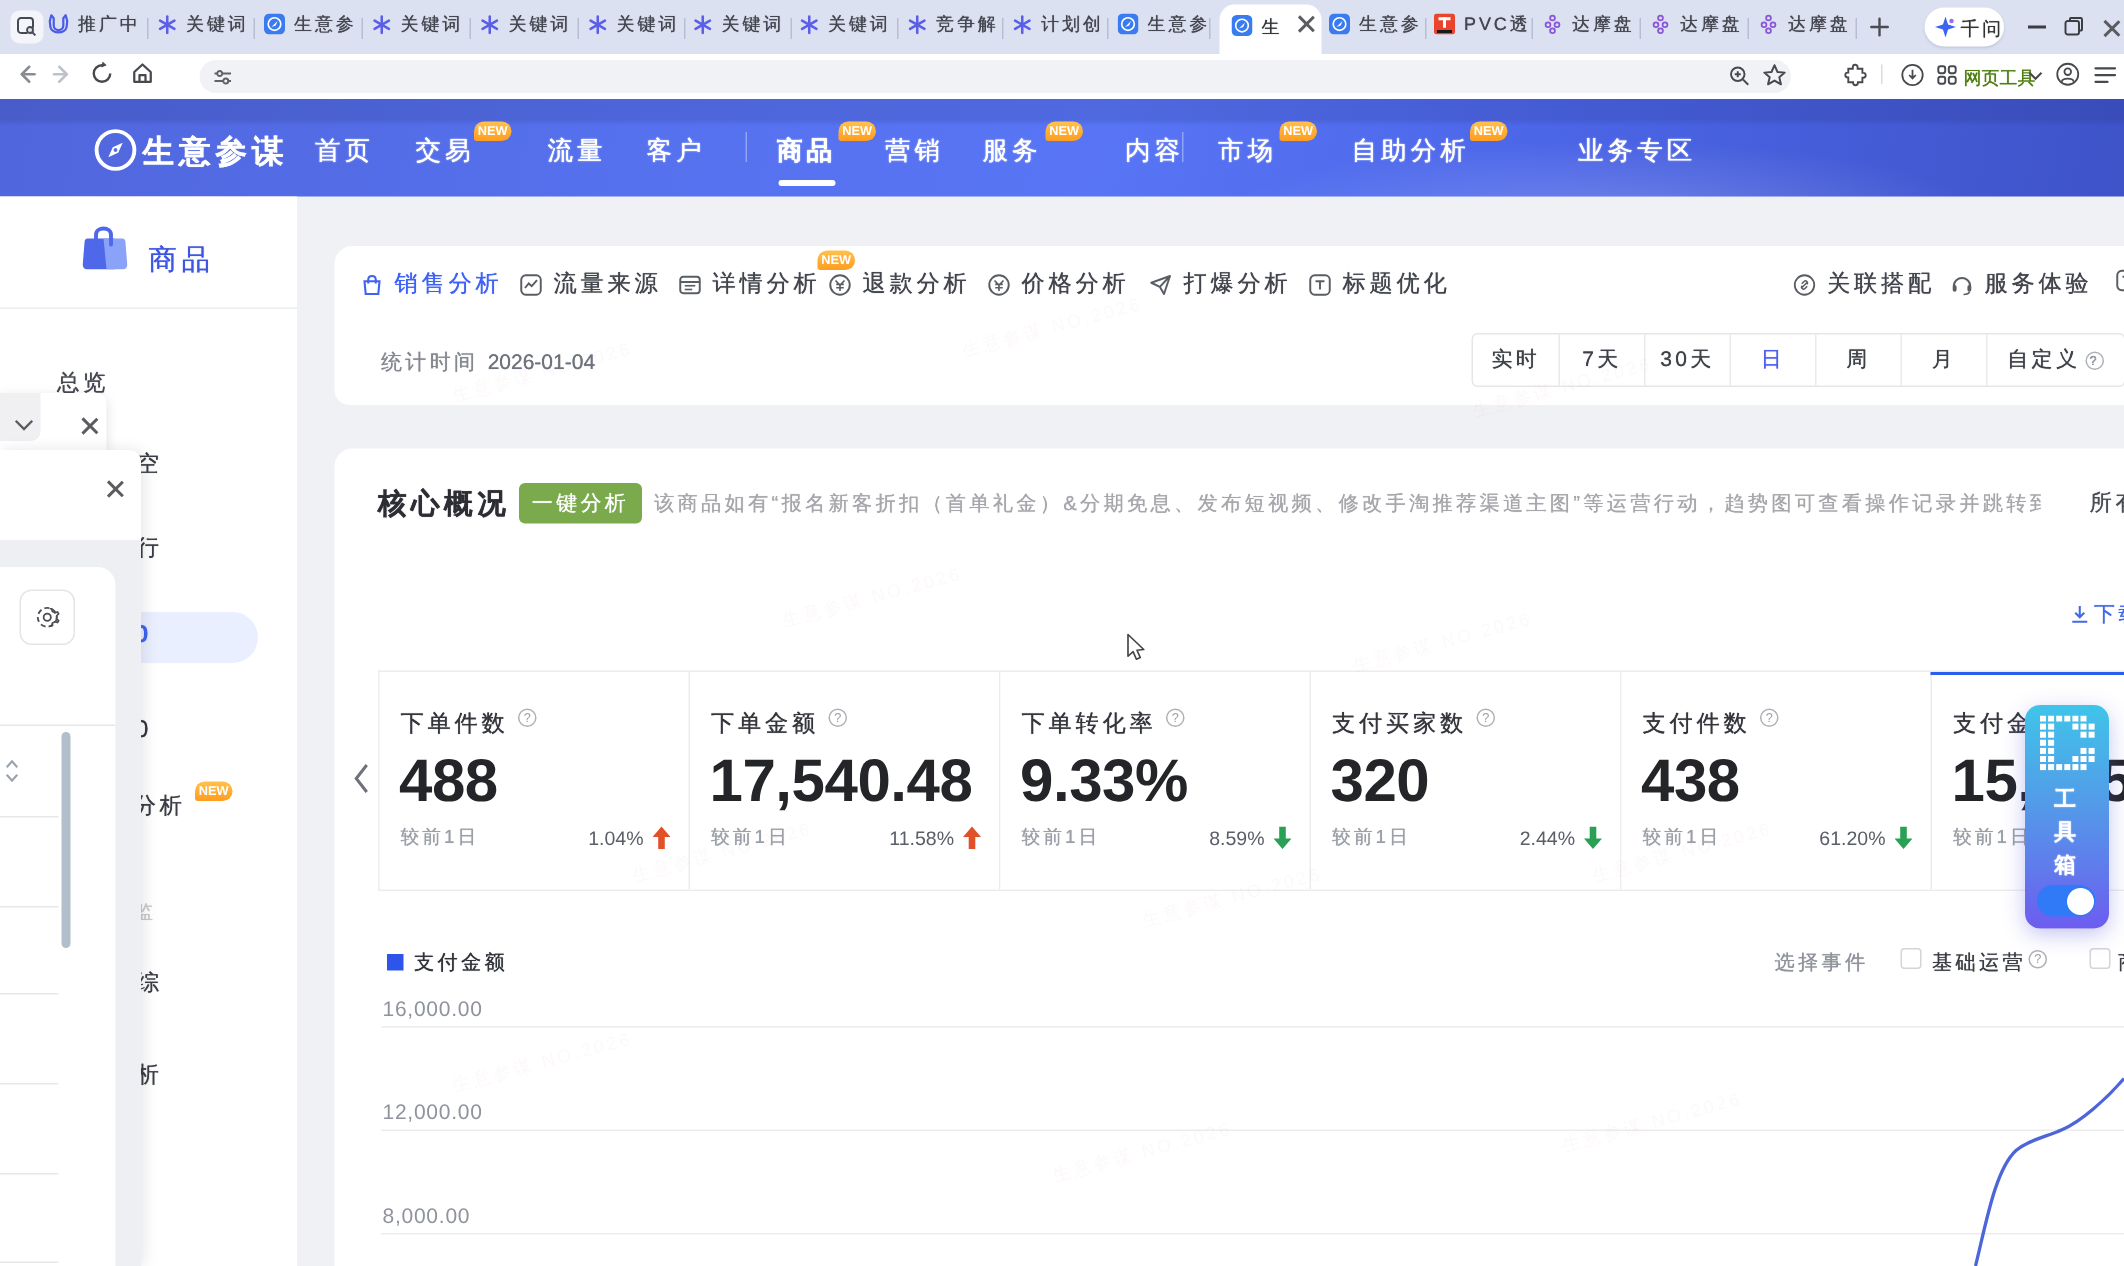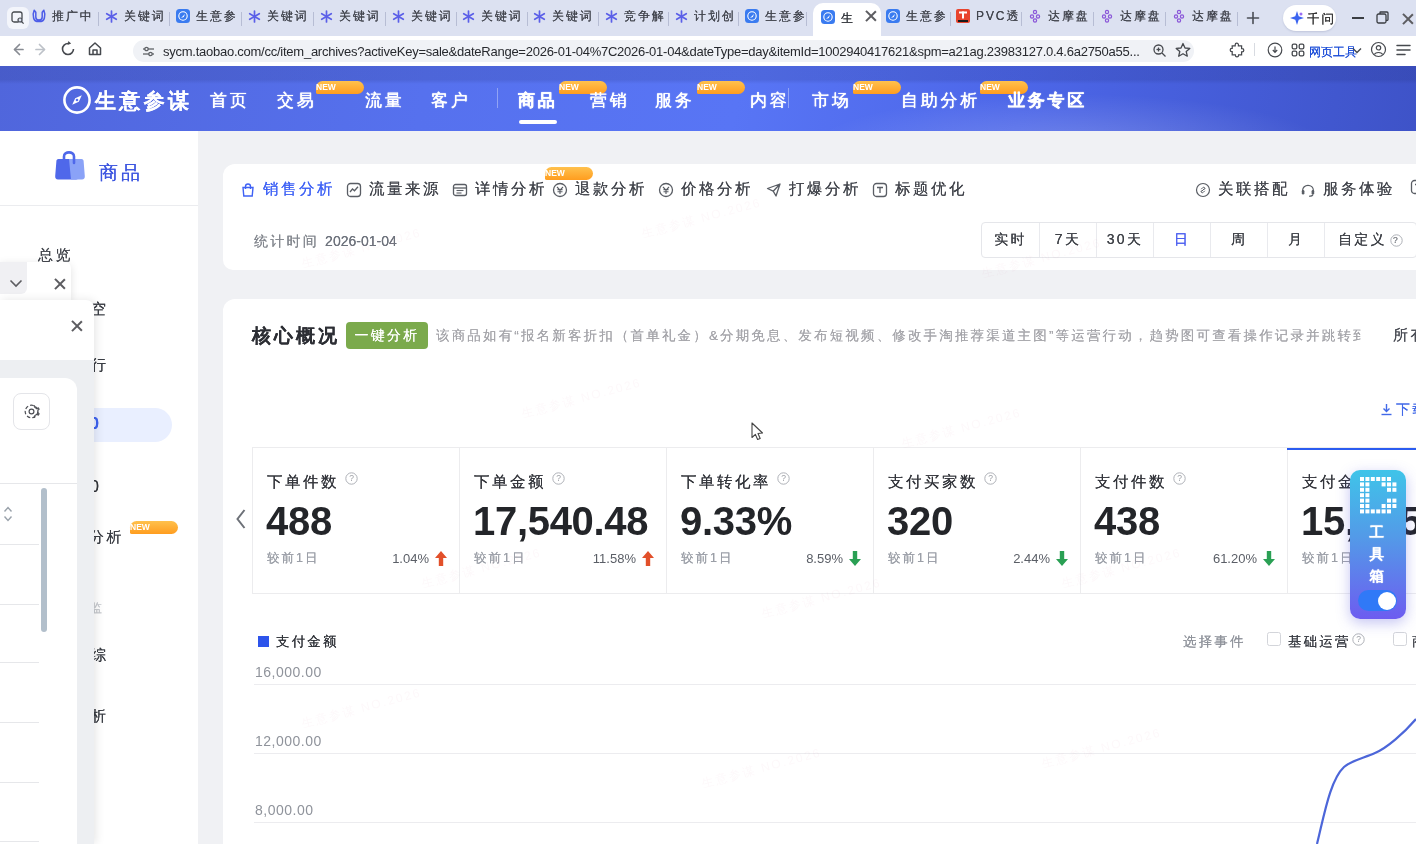--- a/index.html
+++ b/index.html
@@ -15,21 +15,21 @@
 .tsep{position:absolute;top:12px;width:1px;height:14px;background:#b7bdd4}
 #activetab{left:813px;top:3px;width:68px;height:33px;background:#fff;border-radius:10px 10px 0 0;display:flex;align-items:flex-start;padding-top:7px;padding-left:8px;font-size:12px;color:#34373d}
 #toolbar{left:0;top:36px;width:1416px;height:30px;background:#fff}
 #omni{left:133px;top:40px;width:1061px;height:22px;background:#f0f2f6;border-radius:11px;display:flex;align-items:center;font-size:13px;color:#27292e}
 #omni .url{margin-left:8px;white-space:nowrap;overflow:hidden;width:988px;letter-spacing:-.25px}
 
 #nav{left:0;top:66px;width:1416px;height:65px;background:linear-gradient(100deg,#5066dc 0%,#5671ee 30%,#5875f5 52%,#4c66e8 72%,#3e53c8 100%);overflow:hidden}
 #nav .shade{position:absolute;left:0;top:0;width:100%;height:18px;background:linear-gradient(180deg,rgba(26,34,96,.15) 75%,rgba(26,34,96,0))}
 #nav .glow{position:absolute;left:810px;top:28px;width:520px;height:110px;border-radius:50%;background:radial-gradient(closest-side,rgba(255,255,255,.22),rgba(255,255,255,0));}
 .nitem{position:absolute;top:89px;font-size:17px;color:#fff;white-space:nowrap;text-shadow:0 0 1.2px #fff,0 0 .4px #fff}
-.new{position:absolute;width:48px;height:13px;background:linear-gradient(180deg,#ffc14d,#ff9d1f);border-radius:7px 7px 7px 2px;color:#fff;font-size:8.5px;font-weight:bold;line-height:13px;letter-spacing:0}
+.new{position:absolute;width:25px;height:13px;background:linear-gradient(180deg,#ffc14d,#ff9d1f);border-radius:7px 7px 7px 2px;color:#fff;font-size:8.5px;font-weight:bold;text-align:center;line-height:13px;letter-spacing:0}
 .ndiv{position:absolute;top:88px;width:1px;height:20px;background:rgba(255,255,255,.35)}
 
 #sidebar{left:0;top:131px;width:198px;height:713px;background:#fff}
 .sitem{position:absolute;font-size:15px;color:#3c3f46;white-space:nowrap}
 
 #panel1{left:223px;top:164px;width:1193px;height:106px;background:#fff;border-radius:12px 0 0 10px}
 #panel2{left:223px;top:299px;width:1193px;height:545px;background:#fff;border-radius:12px 0 0 0}
 .ptab{position:absolute;top:179px;display:flex;align-items:center;font-size:15.5px;color:#42454c;white-space:nowrap}
 .ptab svg{margin-right:7px}
 #seg{left:981px;top:222px;height:36px;display:flex;border:1px solid #e5e6ea;border-radius:4px;background:#fff;font-size:14px;color:#3e4147}
@@ -329,21 +329,20 @@
       </svg>
       <div id="omni" class="ab">
         <svg style="margin-left:9px" width="13" height="13" viewBox="0 0 13 13">
           <g stroke="#5f6267" stroke-width="1.3" fill="none">
             <line x1="1" y1="4" x2="12" y2="4"></line>
             <line x1="1" y1="9" x2="12" y2="9"></line>
             <circle cx="4.5" cy="4" r="1.7" fill="#f0f2f6"></circle>
             <circle cx="8.5" cy="9" r="1.7" fill="#f0f2f6"></circle>
           </g>
         </svg>
-        <span class="url">sycm.taobao.com/cc/item_archives?activeKey=sale&amp;dateRange=2026-01-04%7C2026-01-04&amp;dateType=day&amp;itemId=1002940417621&amp;spm=a21ag.23983127.0.4.6a2750a55...</span>
       </div>
       <svg class="ab" style="left:1152px;top:43px" width="15" height="15" viewBox="0 0 15 15">
         <g stroke="#46494e" stroke-width="1.3" fill="none">
           <circle cx="6.5" cy="6.5" r="4.5"></circle>
           <line x1="10" y1="10" x2="13.5" y2="13.5"></line>
           <line x1="6.5" y1="4.5" x2="6.5" y2="8.5"></line>
           <line x1="4.5" y1="6.5" x2="8.5" y2="6.5"></line>
         </g>
       </svg>
       <svg class="ab" style="left:1175px;top:42px" width="16" height="16" viewBox="0 0 16 16">
@@ -358,21 +357,21 @@
         <path d="M8 4.5 L8 10 M5.8 8 L8 10.3 L10.2 8" fill="none" stroke="#46494e" stroke-width="1.2"></path>
       </svg>
       <svg class="ab" style="left:1291px;top:43px" width="14" height="14" viewBox="0 0 14 14">
         <g fill="none" stroke="#46494e" stroke-width="1.3">
           <rect x="1.2" y="1.2" width="4.6" height="4.6" rx="1.4"></rect>
           <rect x="8.2" y="1.2" width="4.6" height="4.6" rx="1.4"></rect>
           <rect x="1.2" y="8.2" width="4.6" height="4.6" rx="1.4"></rect>
           <rect x="8.2" y="8.2" width="4.6" height="4.6" rx="1.4"></rect>
         </g>
       </svg>
-      <div class="ab" style="left:1309px;top:44px;font-size:12px;color:#1d4ed8;text-shadow:0 0 .5px currentColor">网页工具</div>
+      <div class="ab" style="left:1309px;top:44px;font-size:12px;color:#4d7c0f;text-shadow:0 0 .5px currentColor">网页工具</div>
       <svg class="ab" style="left:1352px;top:47px" width="10" height="7" viewBox="0 0 10 7">
         <path d="M1 1.5 L5 5.5 L9 1.5" fill="none" stroke="#46494e" stroke-width="1.4"></path>
       </svg>
       <svg class="ab" style="left:1370px;top:41px" width="17" height="17" viewBox="0 0 17 17">
         <circle cx="8.5" cy="8.5" r="7" fill="none" stroke="#46494e" stroke-width="1.2"></circle>
         <circle cx="8.5" cy="6.8" r="2.2" fill="none" stroke="#46494e" stroke-width="1.2"></circle>
         <path d="M4.5 13.5 C5 10.8 12 10.8 12.5 13.5" fill="none" stroke="#46494e" stroke-width="1.2"></path>
       </svg>
       <svg class="ab" style="left:1396px;top:44px" width="15" height="12" viewBox="0 0 15 12">
         <g stroke="#46494e" stroke-width="1.5" stroke-linecap="round">
@@ -401,21 +400,21 @@
       <div class="nitem z" style="left:518px;font-weight:bold">商品</div>
       <div class="new" style="left:559px;top:81px">NEW</div>
       <div class="nitem z" style="left:590px;font-weight:normal">营销</div>
       <div class="nitem z" style="left:655px;font-weight:normal">服务</div>
       <div class="new" style="left:697px;top:81px">NEW</div>
       <div class="nitem z" style="left:750px;font-weight:normal">内容</div>
       <div class="nitem z" style="left:812px;font-weight:normal">市场</div>
       <div class="new" style="left:853px;top:81px">NEW</div>
       <div class="nitem z" style="left:901px;font-weight:normal">自助分析</div>
       <div class="new" style="left:980px;top:81px">NEW</div>
-      <div class="nitem z" style="left:1008px;font-weight:bold">业务专区</div>
+      <div class="nitem z" style="left:1052px;font-weight:normal">业务专区</div>
       <div class="ndiv" style="left:497px"></div>
       <div class="ndiv" style="left:788px"></div>
       <div class="ab" style="left:519px;top:120px;width:38px;height:4px;background:#fff;border-radius:2px"></div>
     </div>
   </div>
 <div id="sidebar" class="ab"></div>
 <svg class="ab" style="left:52px;top:149px" width="36" height="33" viewBox="0 0 36 33">
     <path d="M6.5 10 C5 10 4.5 11 4.4 12 L3.2 27 C3 29 4 30.5 6 30.5 L24 30.5 C26 30.5 27 29 26.8 27 L25.6 12 C25.5 11 25 10 23.5 10 Z" fill="#4f68ea"></path>
     <path d="M17 10 L29.5 10 C31 10 31.5 11 31.6 12 L32.8 27 C33 29 32 30.5 30 30.5 L19 30.5 Z" fill="#8aa2f7"></path>
     <path d="M12 14 L12 7.5 C12 2 22 2 22 7.5 L22 14" fill="none" stroke="#4f68ea" stroke-width="2.6" stroke-linecap="round"></path>

